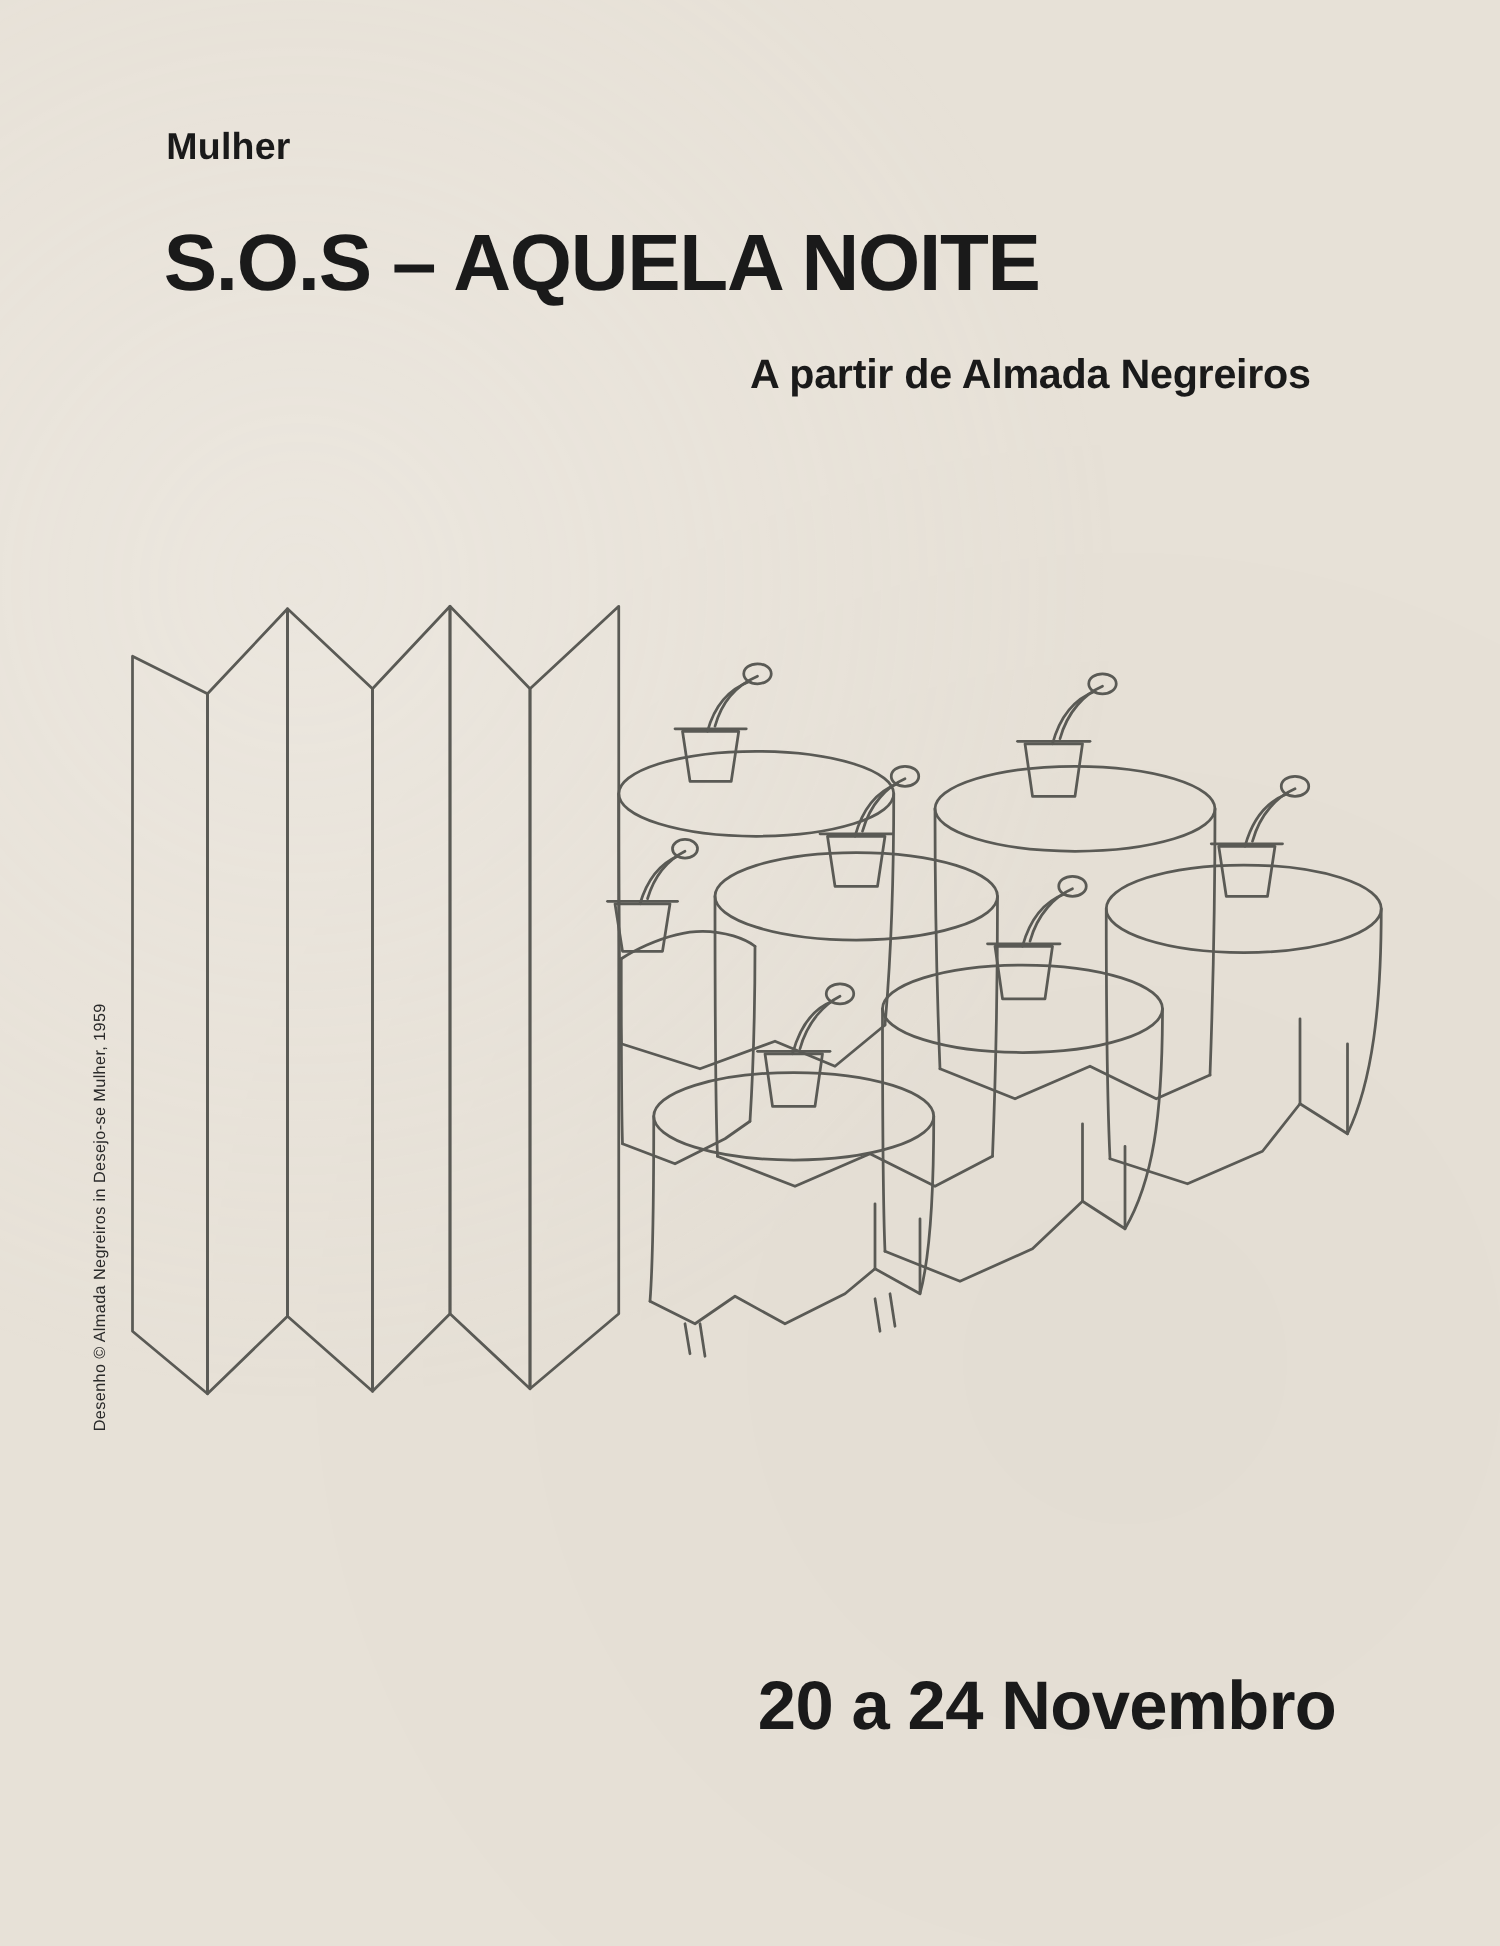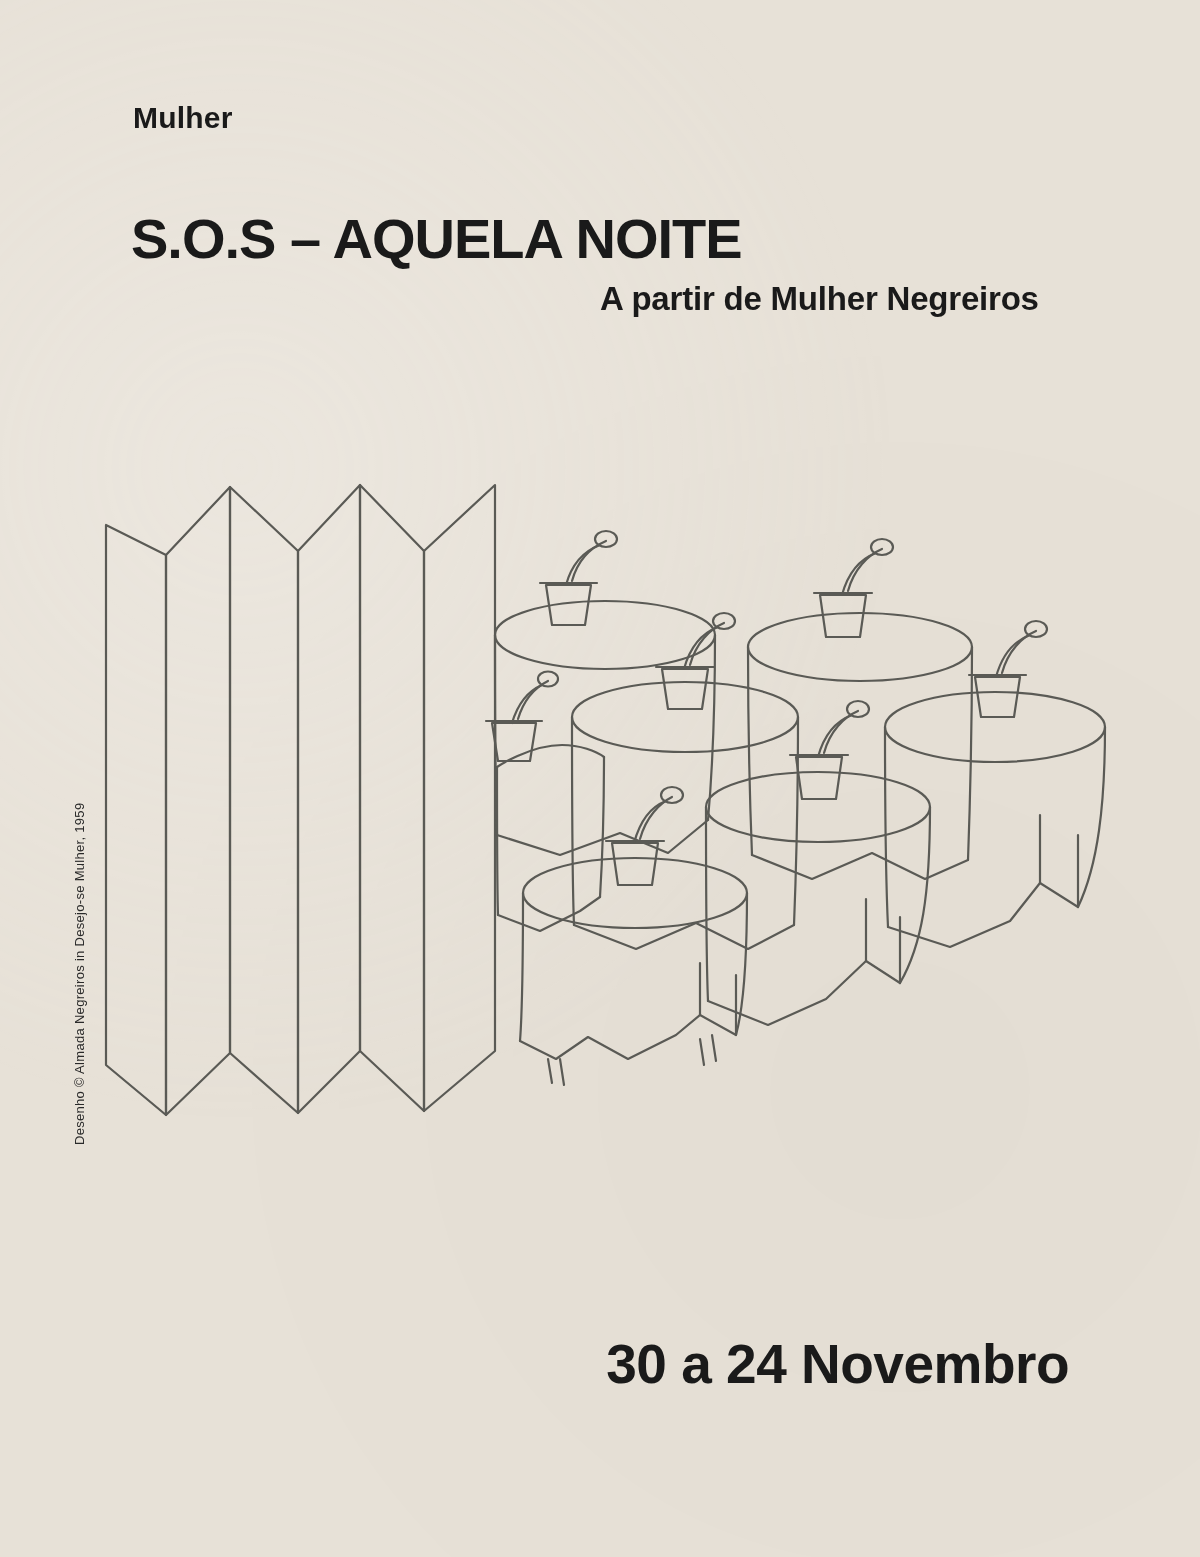--- a/index.html
+++ b/index.html
@@ -29,26 +29,25 @@
     top: 103px;
     font-size: 30px;
     font-weight: bold;
     letter-spacing: 0.2px;
     line-height: 1;
   }
   .main-title {
     position: absolute;
     left: 131px;
     top: 178px;
-    font-size: 56px;
+    font-size: 64px;
     font-weight: bold;
     letter-spacing: -1px;
     line-height: 1;
     white-space: nowrap;
-    margin-top: 33px;
   }
   .subtitle {
     position: absolute;
     left: 600px;
     top: 282px;
     font-size: 33px;
     font-weight: bold;
     letter-spacing: -0.2px;
     line-height: 1;
     white-space: nowrap;
@@ -109,21 +108,21 @@
   }
 </style>
 </head>
 <body>
 
 <div class="grain"></div>
 
 <div class="poster-header">
   <div class="kicker">Mulher</div>
   <div class="main-title">S.O.S – AQUELA NOITE</div>
-  <div class="subtitle">A partir de Mulher Negreiros</div>
+  <div class="subtitle">A partir de Almada Negreiros</div>
 </div>
 
 <div class="artwork">
   <svg width="1200" height="700" viewBox="0 0 1200 700" fill="none" xmlns="http://www.w3.org/2000/svg">
     <g stroke="#5a5a55" stroke-width="2.2" fill="none" stroke-linejoin="round" stroke-linecap="round">
 
       <g>
 
         <path d="M106 70 L106 610 L166 660 L166 100 Z"></path>
 
@@ -234,13 +233,13 @@
       </g>
 
     </g>
   </svg>
 </div>
 
 <div class="credit">
   <span class="credit-inner">Desenho © Almada Negreiros in Desejo-se Mulher, 1959</span>
 </div>
 
-<div class="dates">30 a 24 Novembro</div>
+<div class="dates">20 a 24 Novembro</div>
 
 </body></html>

